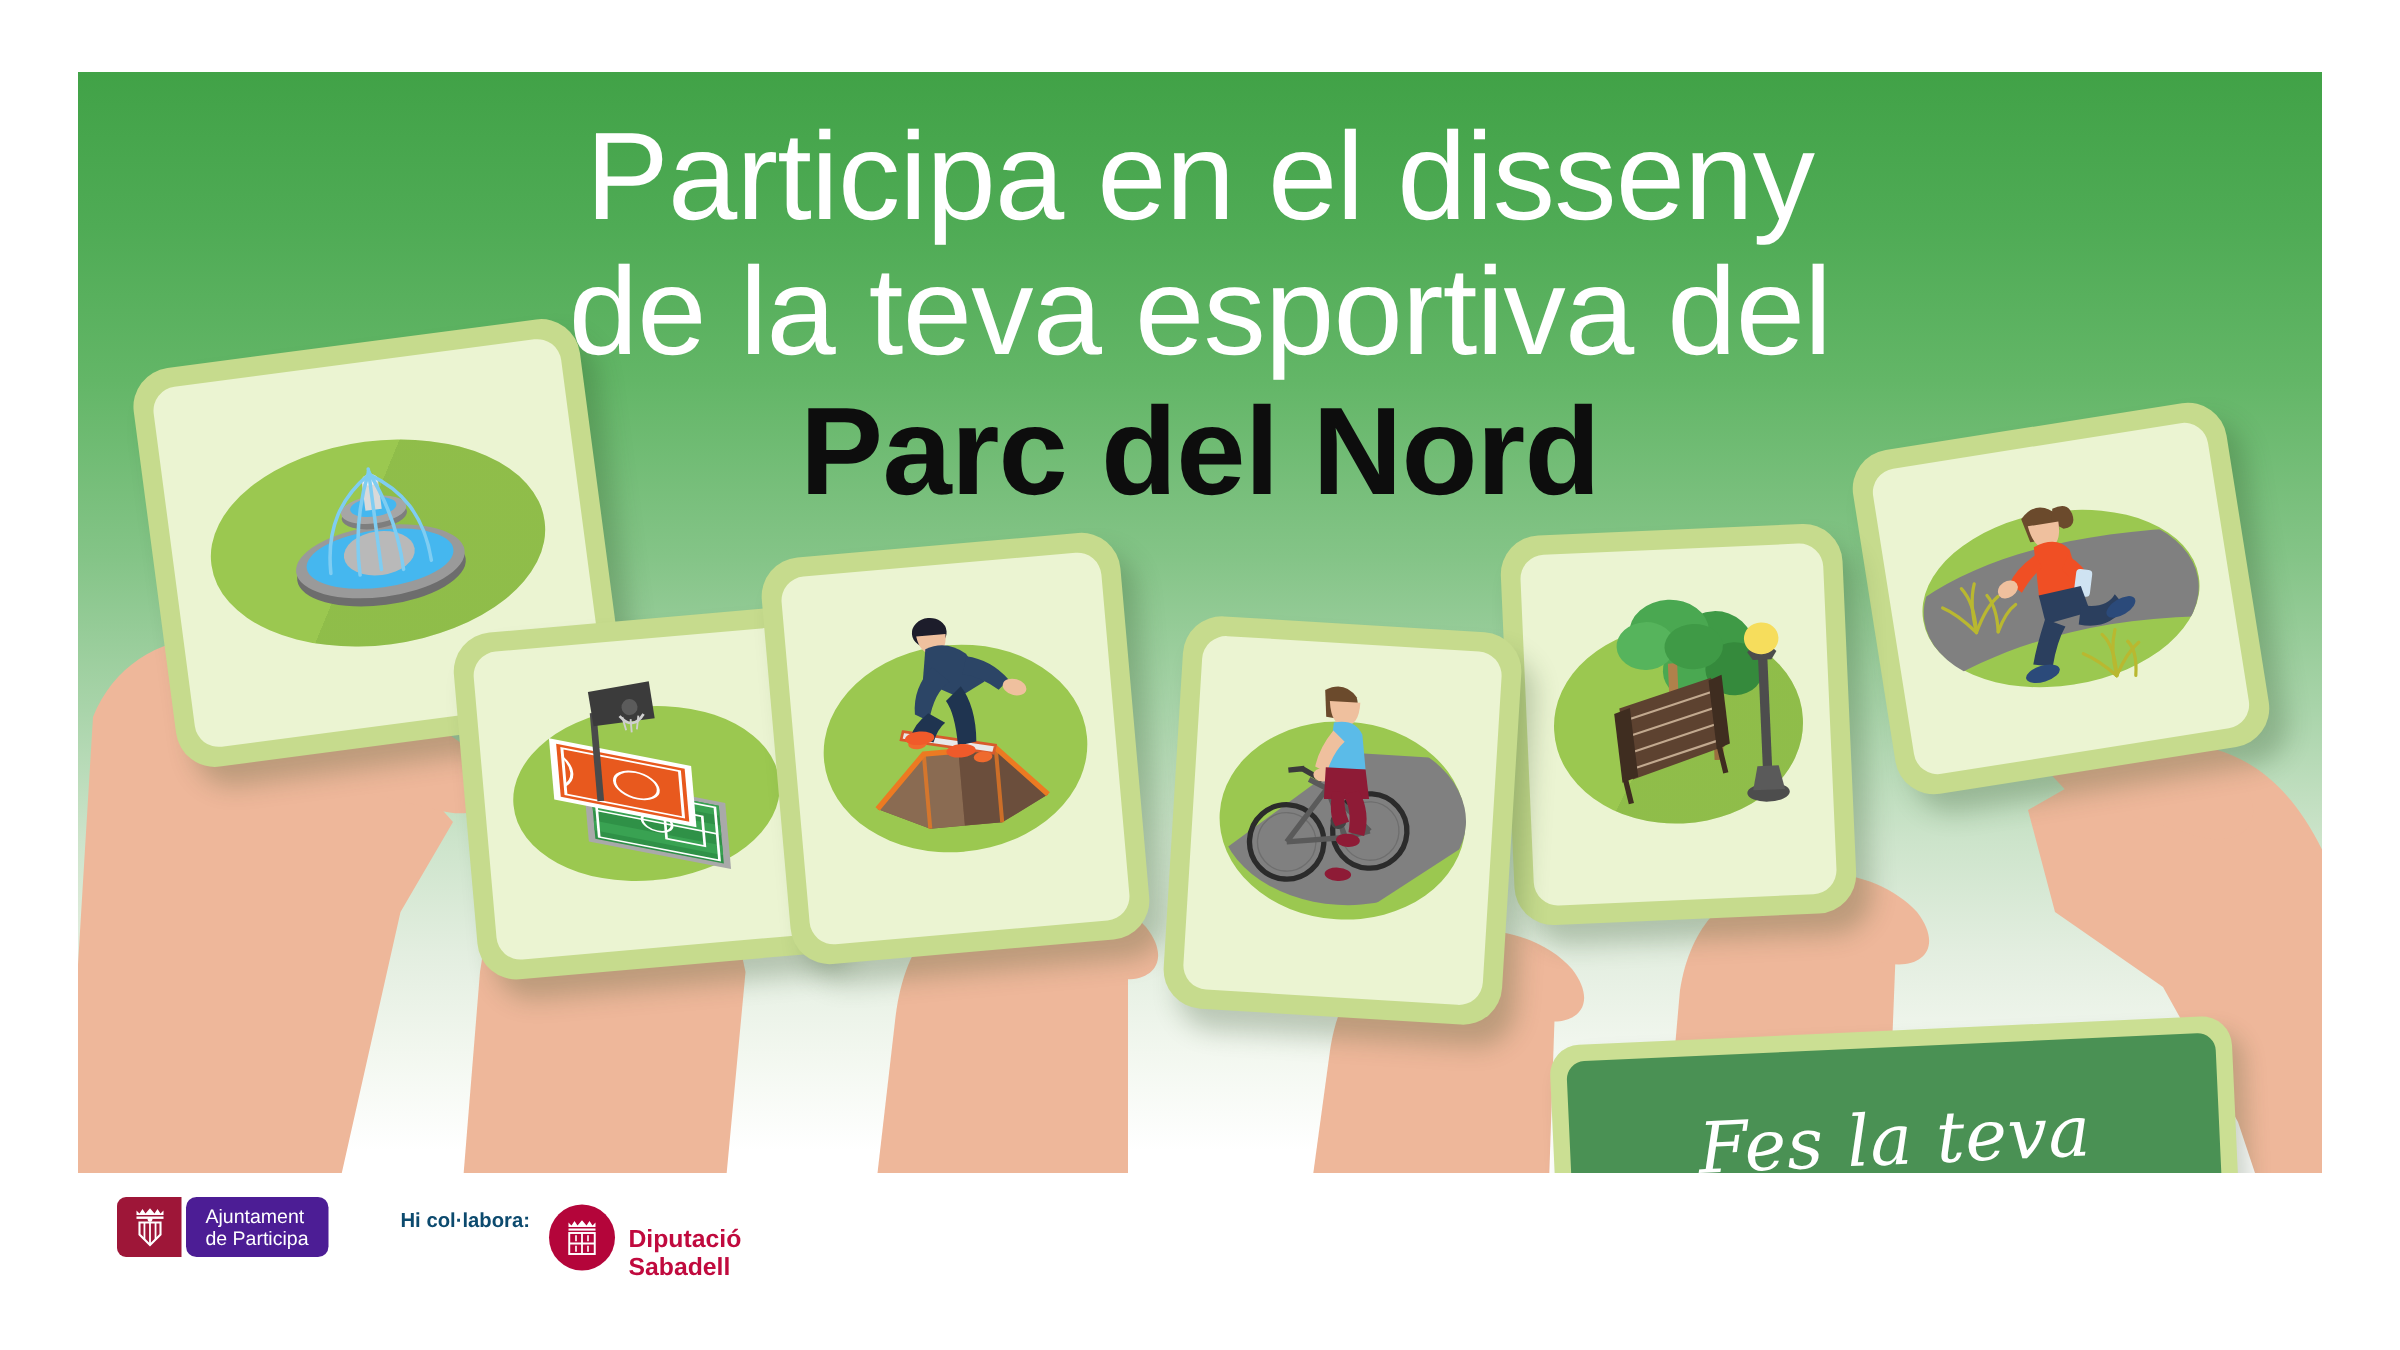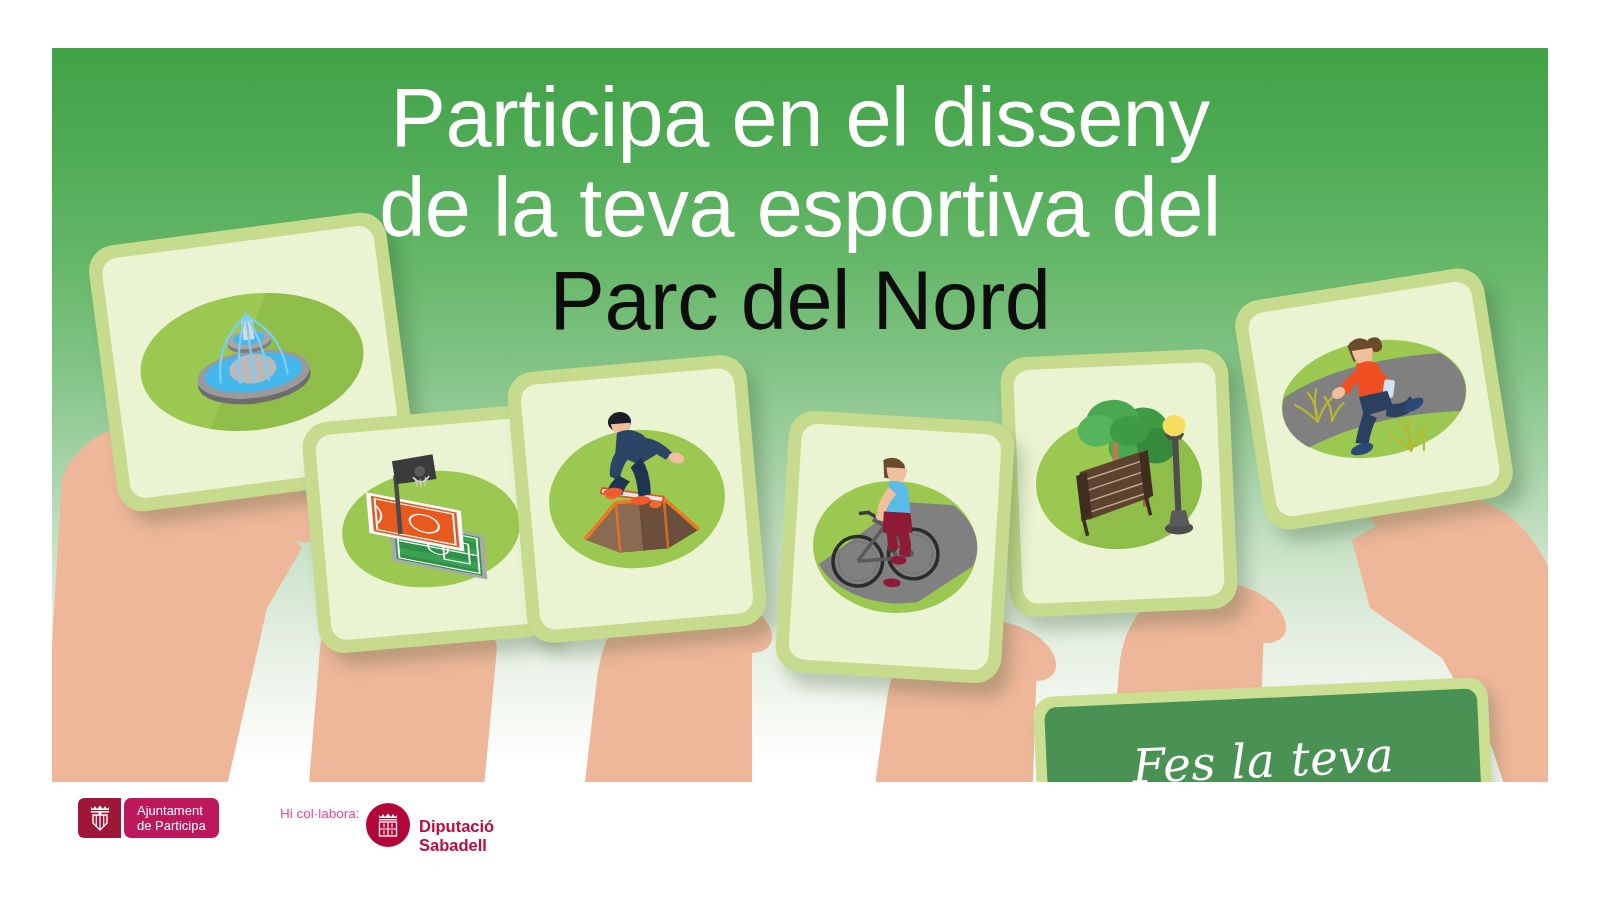--- a/index.html
+++ b/index.html
@@ -20,21 +20,21 @@
   
   #title-block {
     position:absolute; left:0; top:25px; width:1496px; text-align:center;
     z-index:30; pointer-events:none;
   }
   .title-line {
     color:#ffffff; font-size:83px; line-height:90px; font-weight:400;
     letter-spacing:-0.5px; white-space:nowrap;
   }
   .title-strong {
-    color:#0d0d0d; font-size:83px; line-height:96px; font-weight:400;
+    color:#0d0d0d; font-size:83px; line-height:96px; font-weight:700;
     letter-spacing:-0.5px; white-space:nowrap;
   }
 
   
   .card {
     position:absolute; background:#c6db8d; border-radius:26px;
     padding:13px; z-index:10;
     box-shadow: 10px 14px 16px rgba(40,70,30,0.25);
   }
   .card-inner {
@@ -66,26 +66,26 @@
     color:#ffffff; font-family:"DejaVu Serif", serif; font-style:italic;
     font-weight:400; font-size:47px; line-height:58px; letter-spacing:0.5px;
   }
 
   
   #footer { position:absolute; left:0; top:782px; width:1600px; height:118px; background:#fff; z-index:60; }
 
   #ajuntament { position:absolute; left:78px; top:16px; display:flex; align-items:stretch; height:40px; }
   #aj-shield { width:43px; height:40px; background:#9e1638; border-radius:6px 0 0 6px;
     display:flex; align-items:center; justify-content:center; }
-  #aj-name { background:#be185d; border-radius:7px; height:40px; margin-left:3px;
+  #aj-name { background:#4c1d95; border-radius:7px; height:40px; margin-left:3px;
     display:flex; flex-direction:column; justify-content:center; padding:0 13px; }
   .aj-line { color:#fff; font-size:13px; line-height:15px; font-weight:400; white-space:nowrap; }
 
-  #collab-label { position:absolute; left:280px; top:24px; color:#ec4899;
-    font-size:13.5px; font-weight:400; white-space:nowrap; }
+  #collab-label { position:absolute; left:267px; top:24px; color:#0c4a6e;
+    font-size:13.5px; font-weight:700; white-space:nowrap; }
 
   #diba { position:absolute; left:366px; top:12px; display:flex; align-items:center; gap:9px; }
   #diba-circle { width:44px; height:44px; border-radius:50%; background:#b4053a;
     display:flex; align-items:center; justify-content:center; }
   #diba-text { display:flex; flex-direction:column;margin-top:23px; }
   .diba-line { color:#c00a3e; font-size:16.5px; line-height:19px; font-weight:700; white-space:nowrap; }
 </style>
 </head>
 <body>
 

